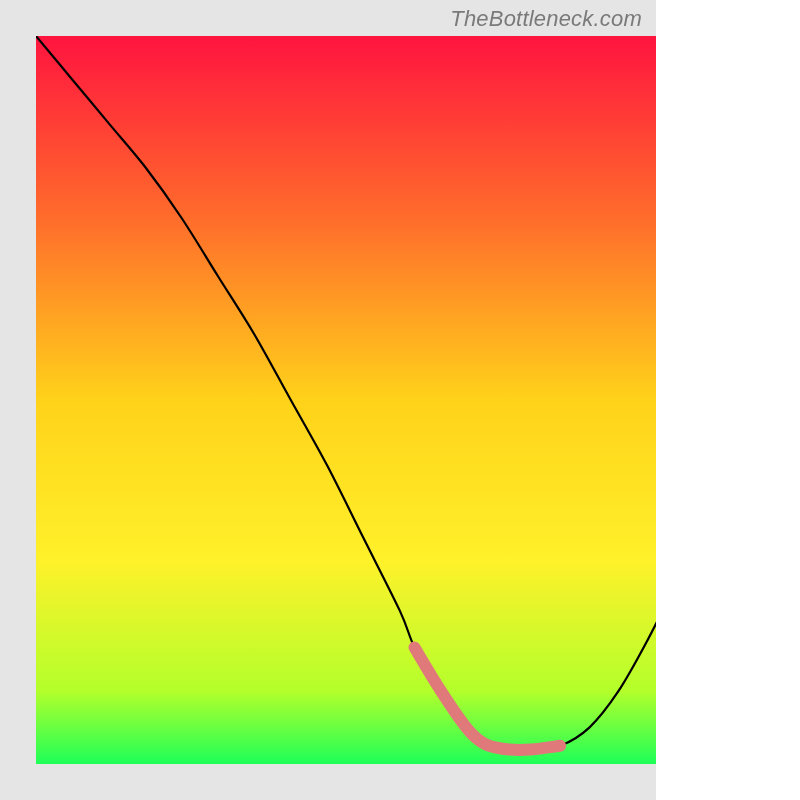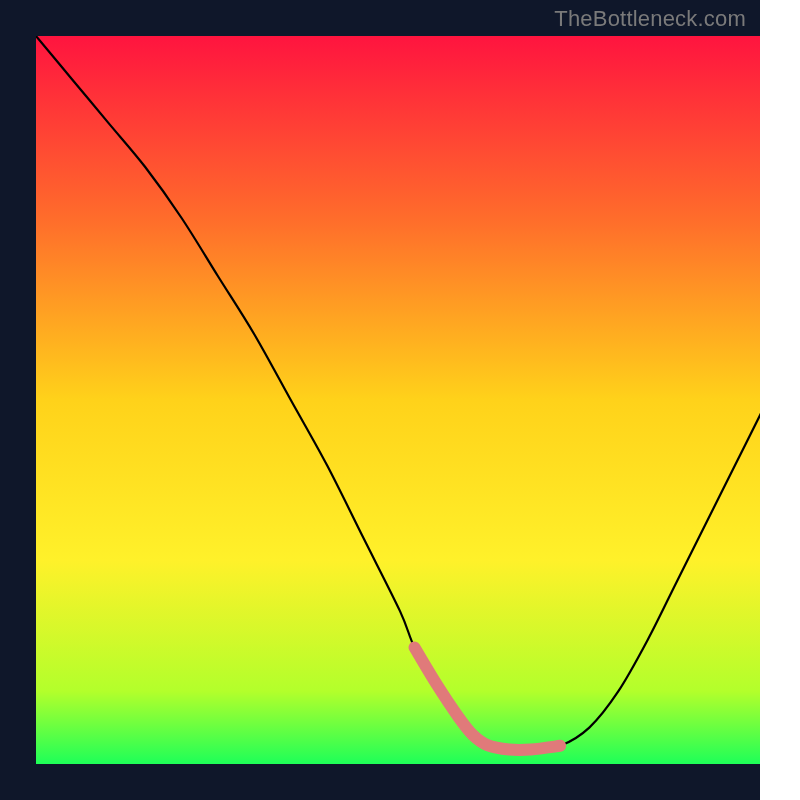--- a/index.html
+++ b/index.html
@@ -2,25 +2,26 @@
 <html><head>
 <meta charset="utf-8">
 <style>
   body {
     margin: 0;
     padding: 0;
     background: #fff;
     font-family: Arial, Helvetica, sans-serif;
   }
   .frame {
-    width: 760px;
+    width: 656px;
     height: 800px;
     position: relative;
-    background: #0f172a;
+    background: #e5e5e5;
     overflow: hidden;
+    font-style: italic;
   }
   .watermark {
     position: absolute;
     top: 6px;
     right: 14px;
     color: #7a7a7a;
     font-size: 22px;
     font-weight: 400;
     letter-spacing: 0.2px;
   }

